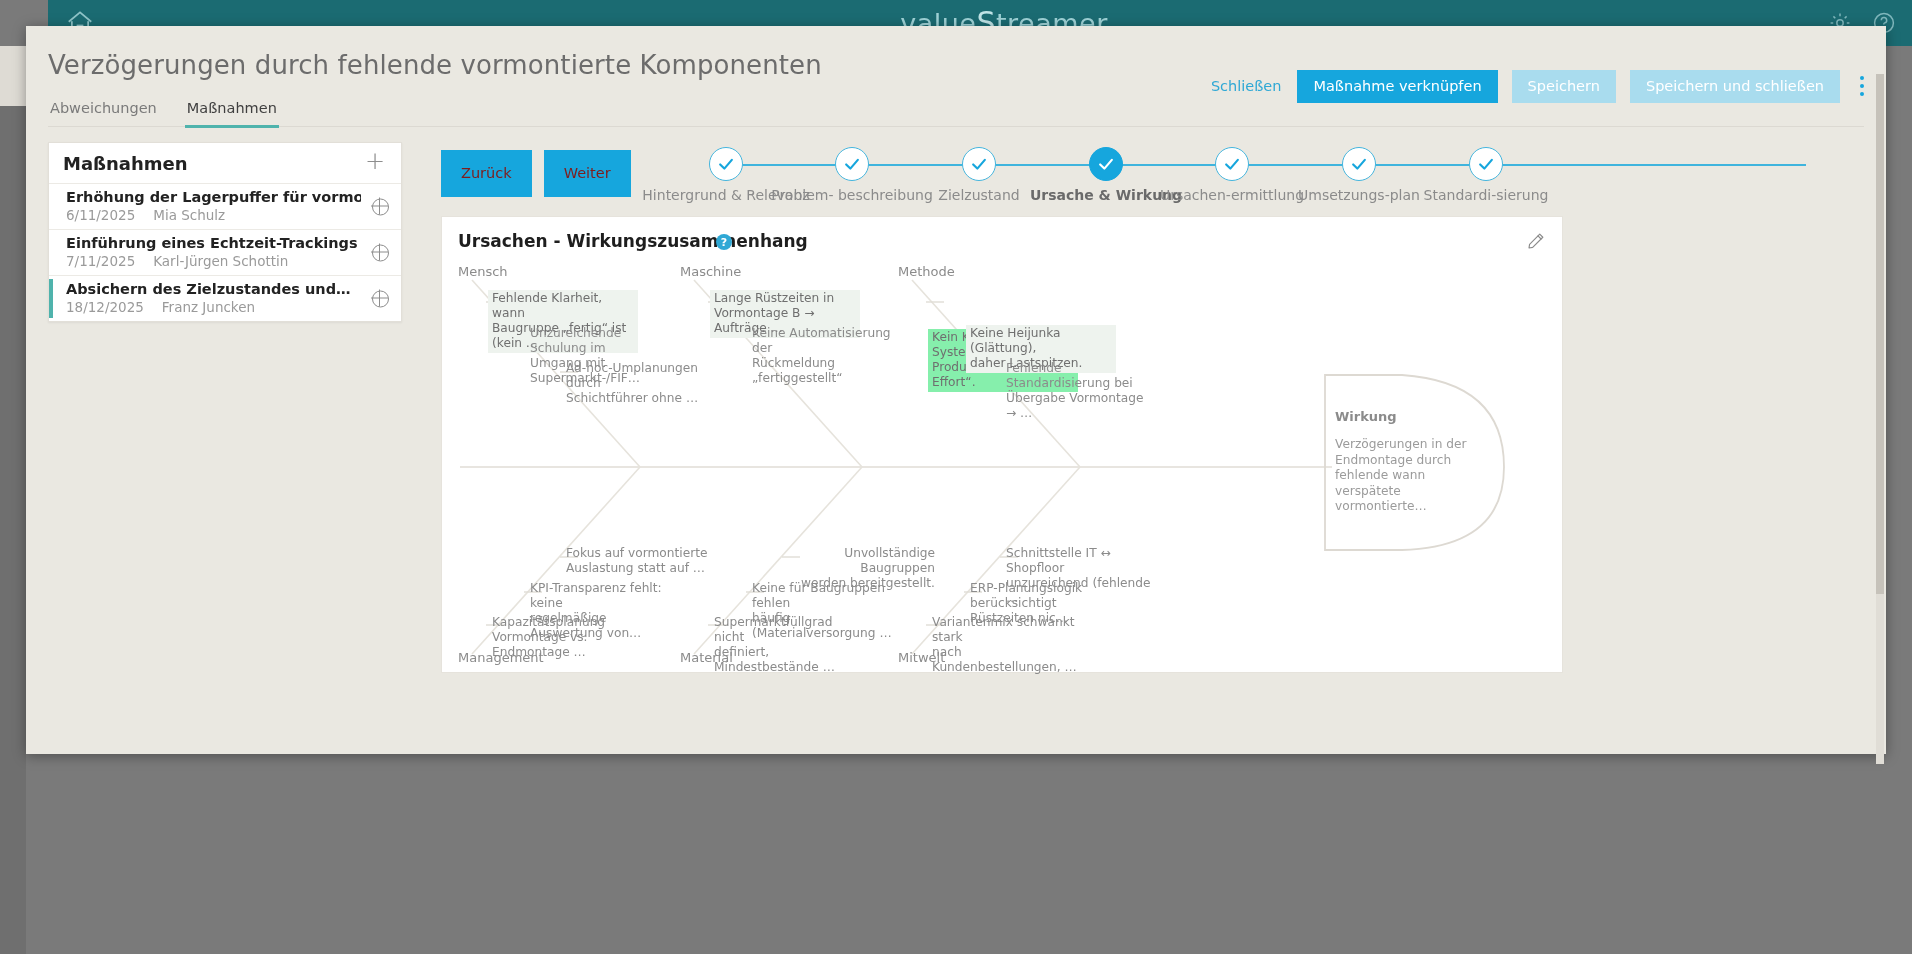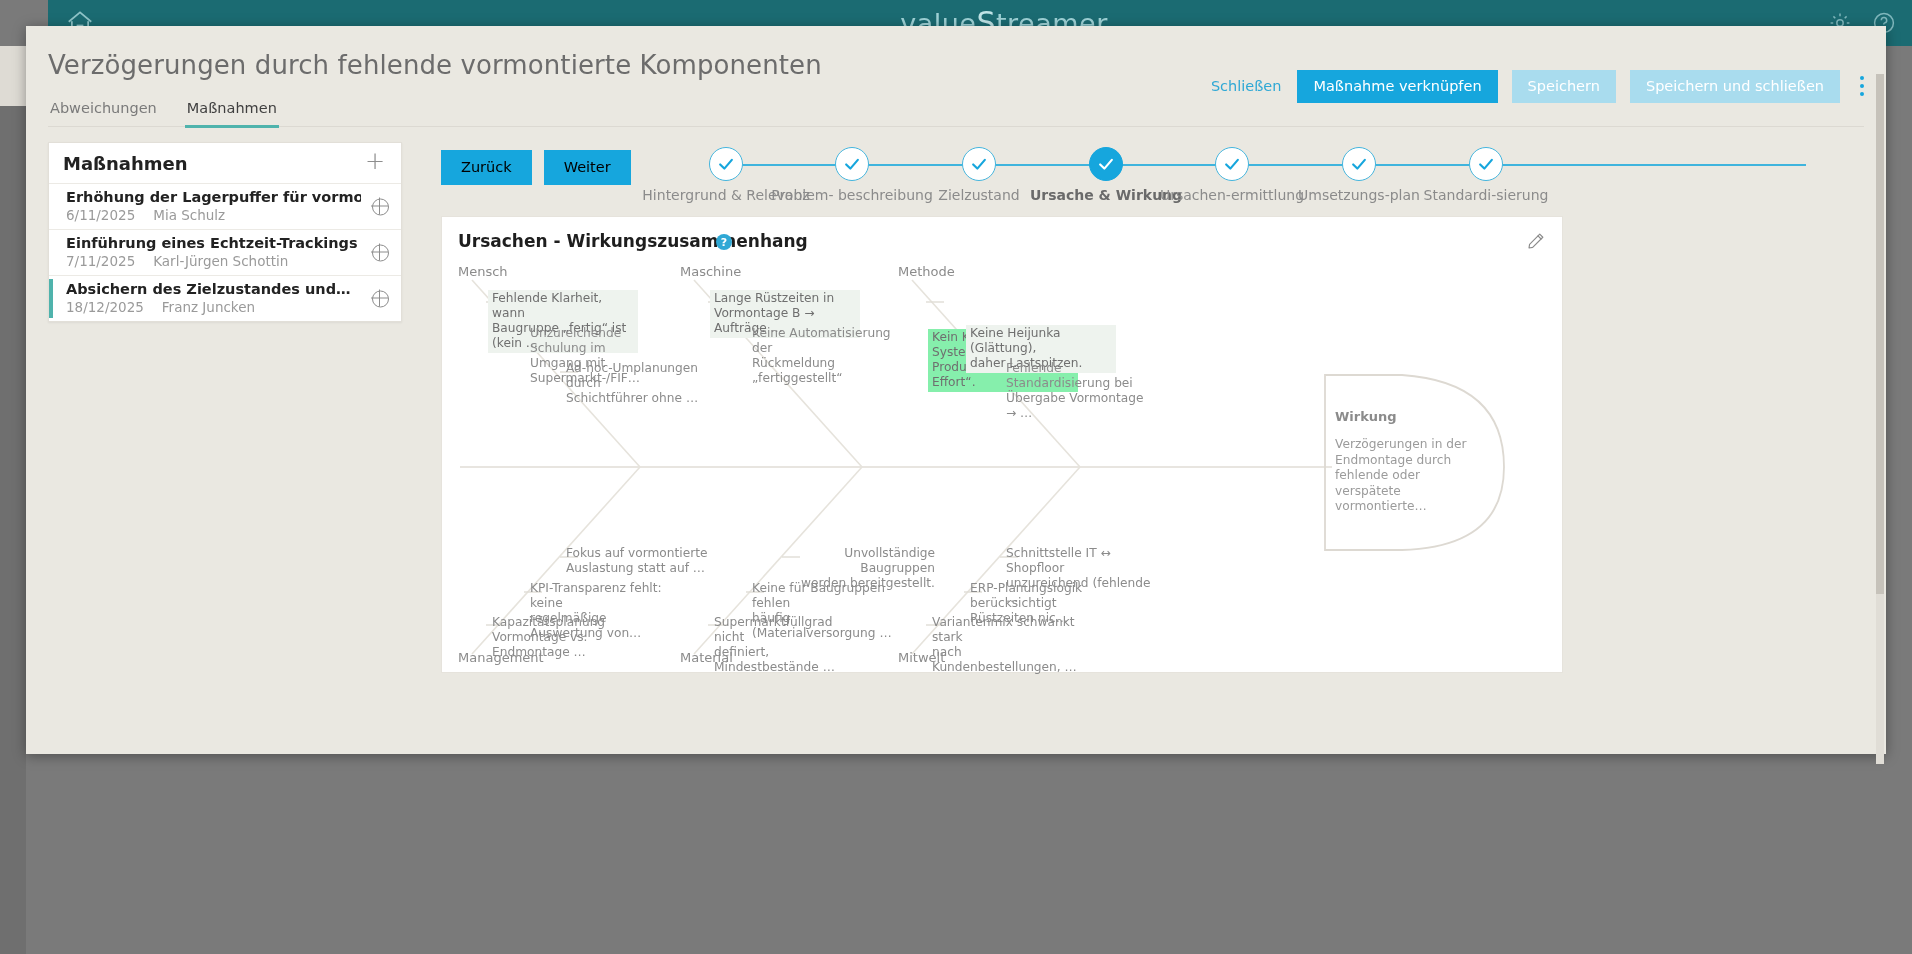--- a/index.html
+++ b/index.html
@@ -114,21 +114,21 @@
     content:""; position:absolute; left: 6.3px; top: -1.6px; width: 0; height: 17px;
     border-left: 1.6px solid #8d8d8d;
   }
   .globe-icon::after {
     content:""; position:absolute; left: -1.6px; top: 6.3px; width: 17px; height: 0;
     border-top: 1.6px solid #8d8d8d;
   }
 
   
   #nav-buttons { position: absolute; left: 415px; top: 124px; display: flex; gap: 12px; }
-  .btn-nav { background: #16a6dd; color: #000000; padding: 10px 20px; font-size: 14.5px; }
+  .btn-nav { background: #16a6dd; color: #7f1d1d; padding: 16px 20px; font-size: 14.5px; }
 
   
   #stepper { position: absolute; left: 640px; top: 110px; width: 1200px; height: 80px; }
   #stepper-line {
     position: absolute; left: 60px; right: 60px; top: 28px; height: 1.5px; background: #3fb4dd;
   }
   .step {
     position: absolute; top: 0; width: 180px; margin-left: -90px; text-align: center;
   }
   .step-circle {
@@ -436,20 +436,20 @@
     <div class="cause" style="left:560px; top:328px; width:155px;">Schnittstelle IT ↔ Shopfloor
 unzureichend (fehlende …</div>
     <div class="cause" style="left:524px; top:363px; width:155px;">ERP-Planungslogik
 berücksichtigt Rüstzeiten nic…</div>
     <div class="cause" style="left:486px; top:397px; width:155px;">Variantenmix schwankt stark
 nach Kundenbestellungen, …</div>
     <div class="cat-label" style="left:456px; top:433px;">Mitwelt</div>
 
     <div id="effect-box">
       <div id="effect-title">Wirkung</div>
-      <div id="effect-text">Verzögerungen in der Endmontage durch fehlende oder verspätete vormontierte…</div>
+      <div id="effect-text">Verzögerungen in der Endmontage durch fehlende wann verspätete vormontierte…</div>
     </div>
   </div>
 
   <div id="v-scroll">
     <div id="v-scroll-thumb"></div>
   </div>
 </div>
 
 </body></html>

